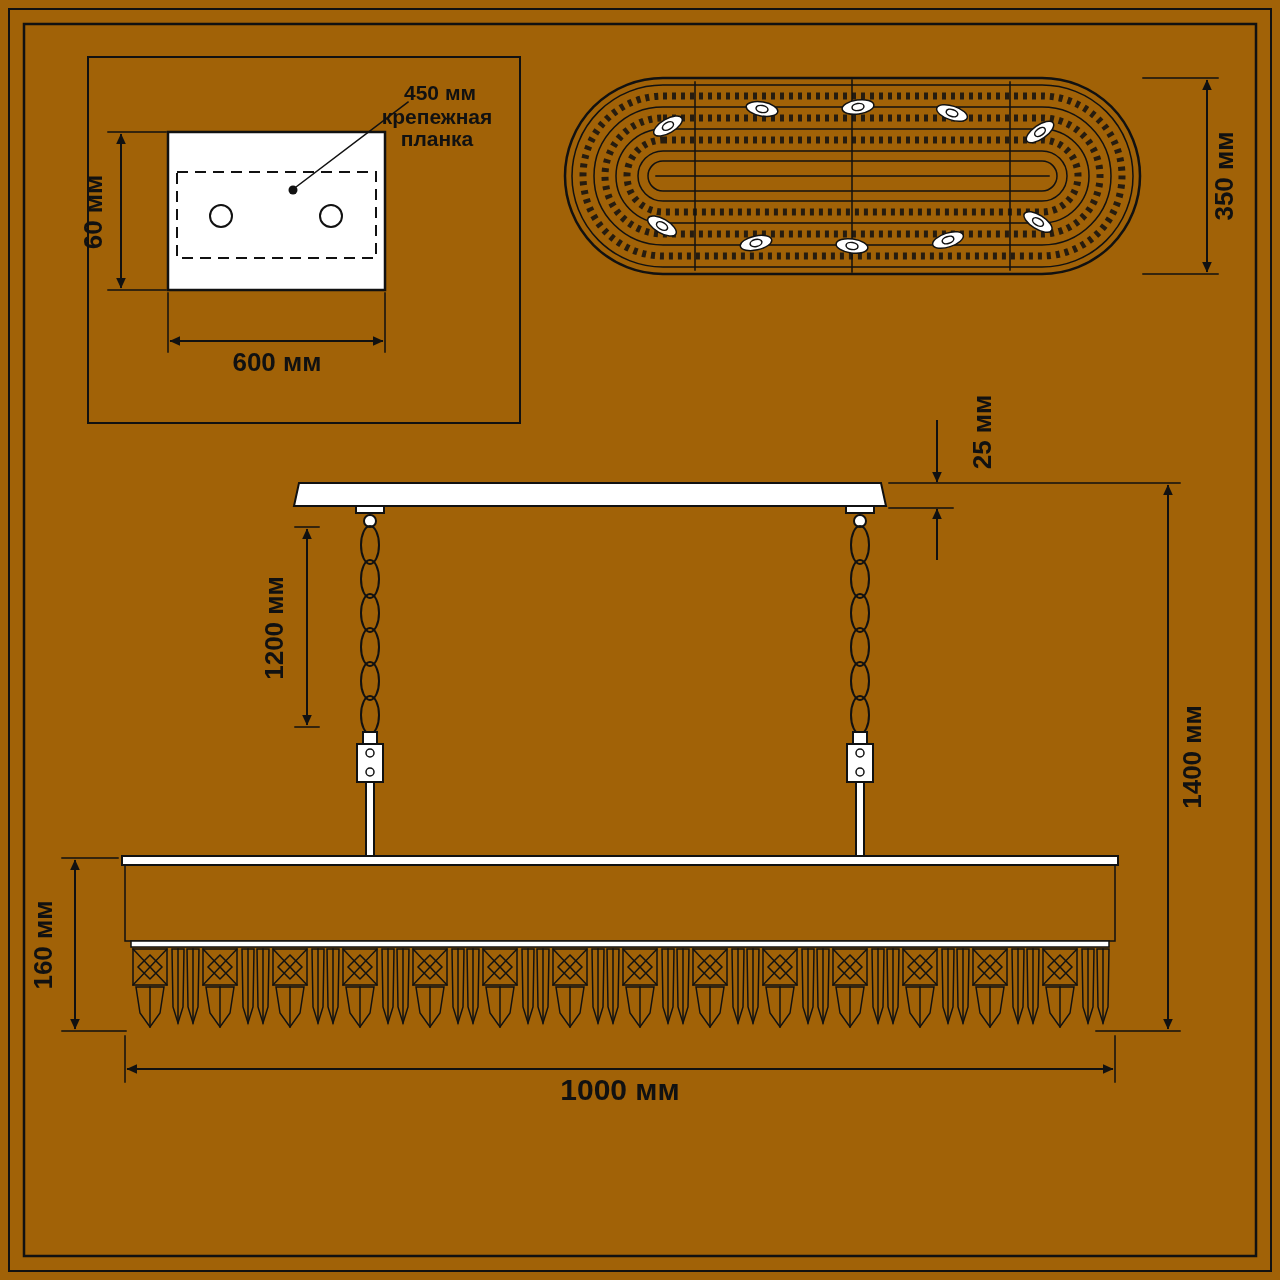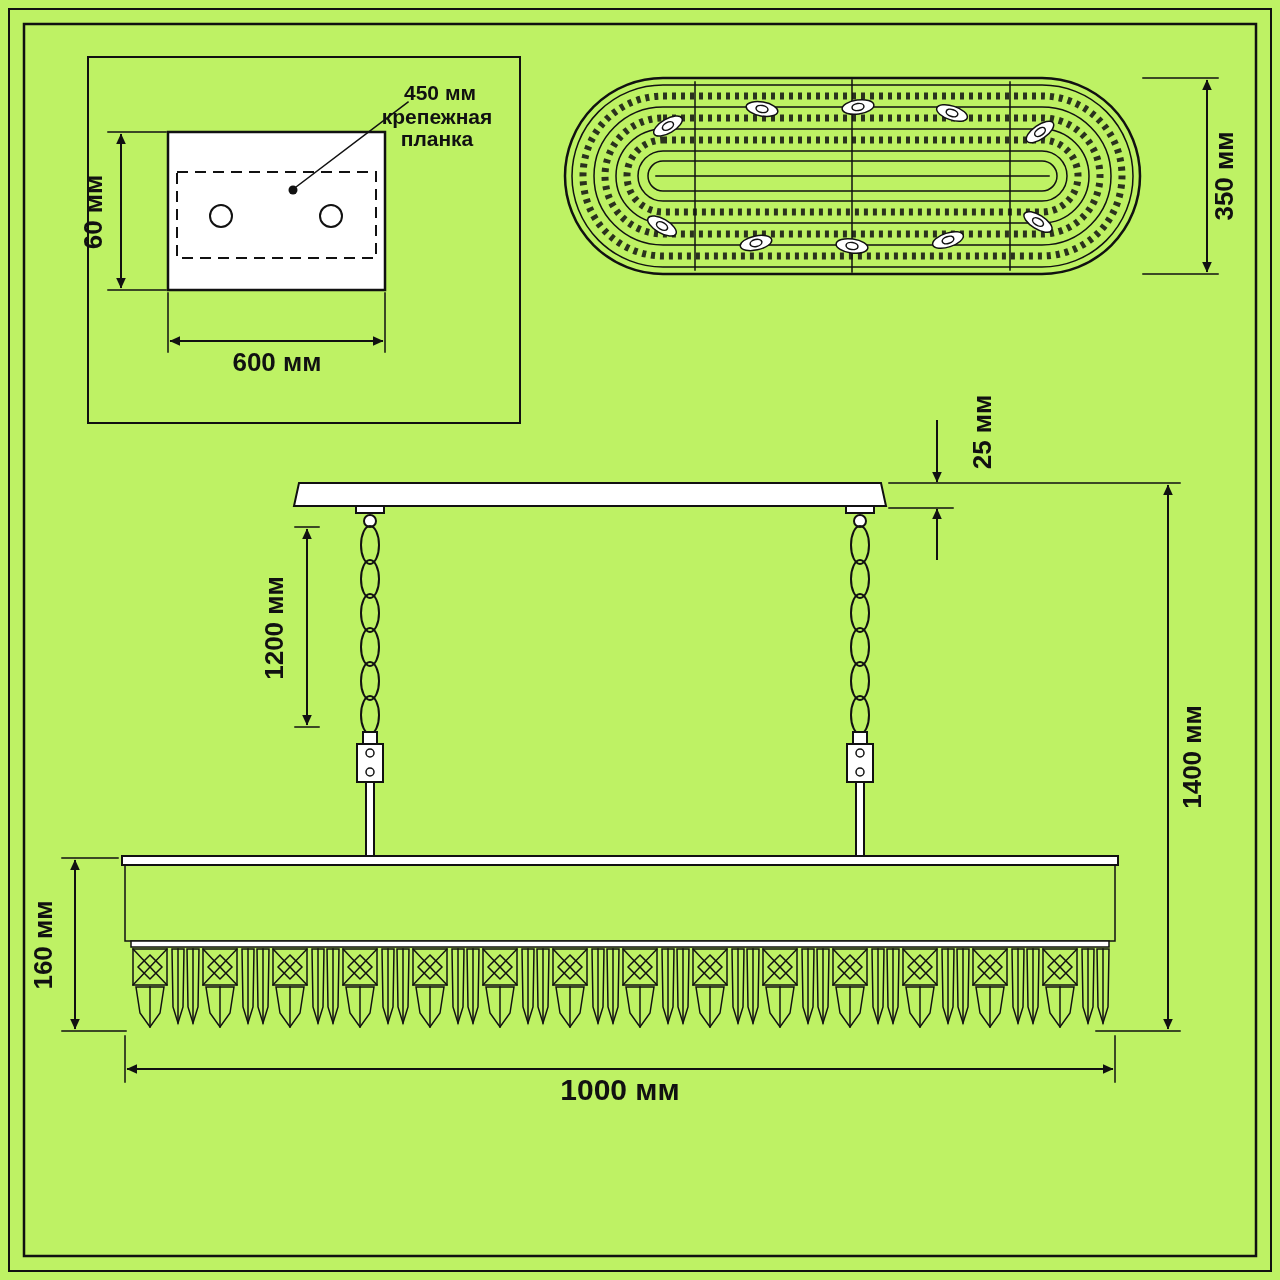--- a/index.html
+++ b/index.html
@@ -1,16 +1,16 @@
 <!DOCTYPE html>
 <html><head>
 <meta charset="utf-8">
 <style>
   html,body{margin:0;padding:0;background:#ffffff;}
-  .page{width:1280px;height:1280px;position:relative;background:#bef264;}
+  .page{width:1280px;height:1280px;position:relative;background:#a16207;}
   svg{display:block;}
   .s2 {stroke:#111;stroke-width:2;fill:none;stroke-linecap:square;}
   .s25{stroke:#111;stroke-width:2.5;fill:none;stroke-linecap:square;}
   .s15{stroke:#111;stroke-width:1.5;fill:none;stroke-linecap:square;}
   .dash{stroke:#111;stroke-width:2;fill:none;stroke-dasharray:11 7;}
   .bead{stroke:#111;stroke-width:7;fill:none;stroke-dasharray:4 5;opacity:.85;}
   .dim {stroke:#111;stroke-width:2;fill:none;}
   .wfill{fill:#fff;}
   .blk{fill:#111;stroke:none;}
   text{font-family:"Liberation Sans",sans-serif;fill:#111;font-weight:bold;}

